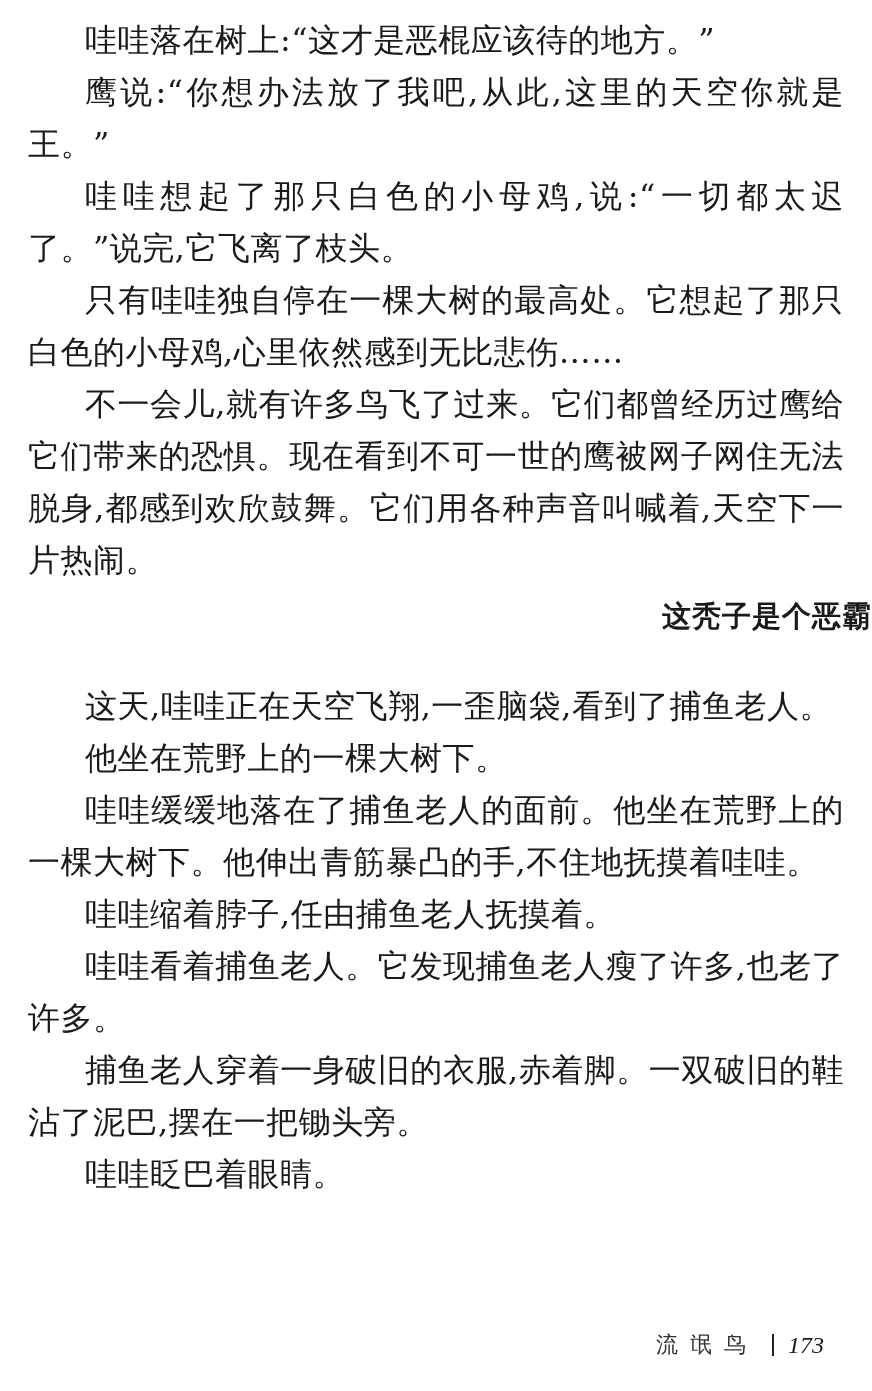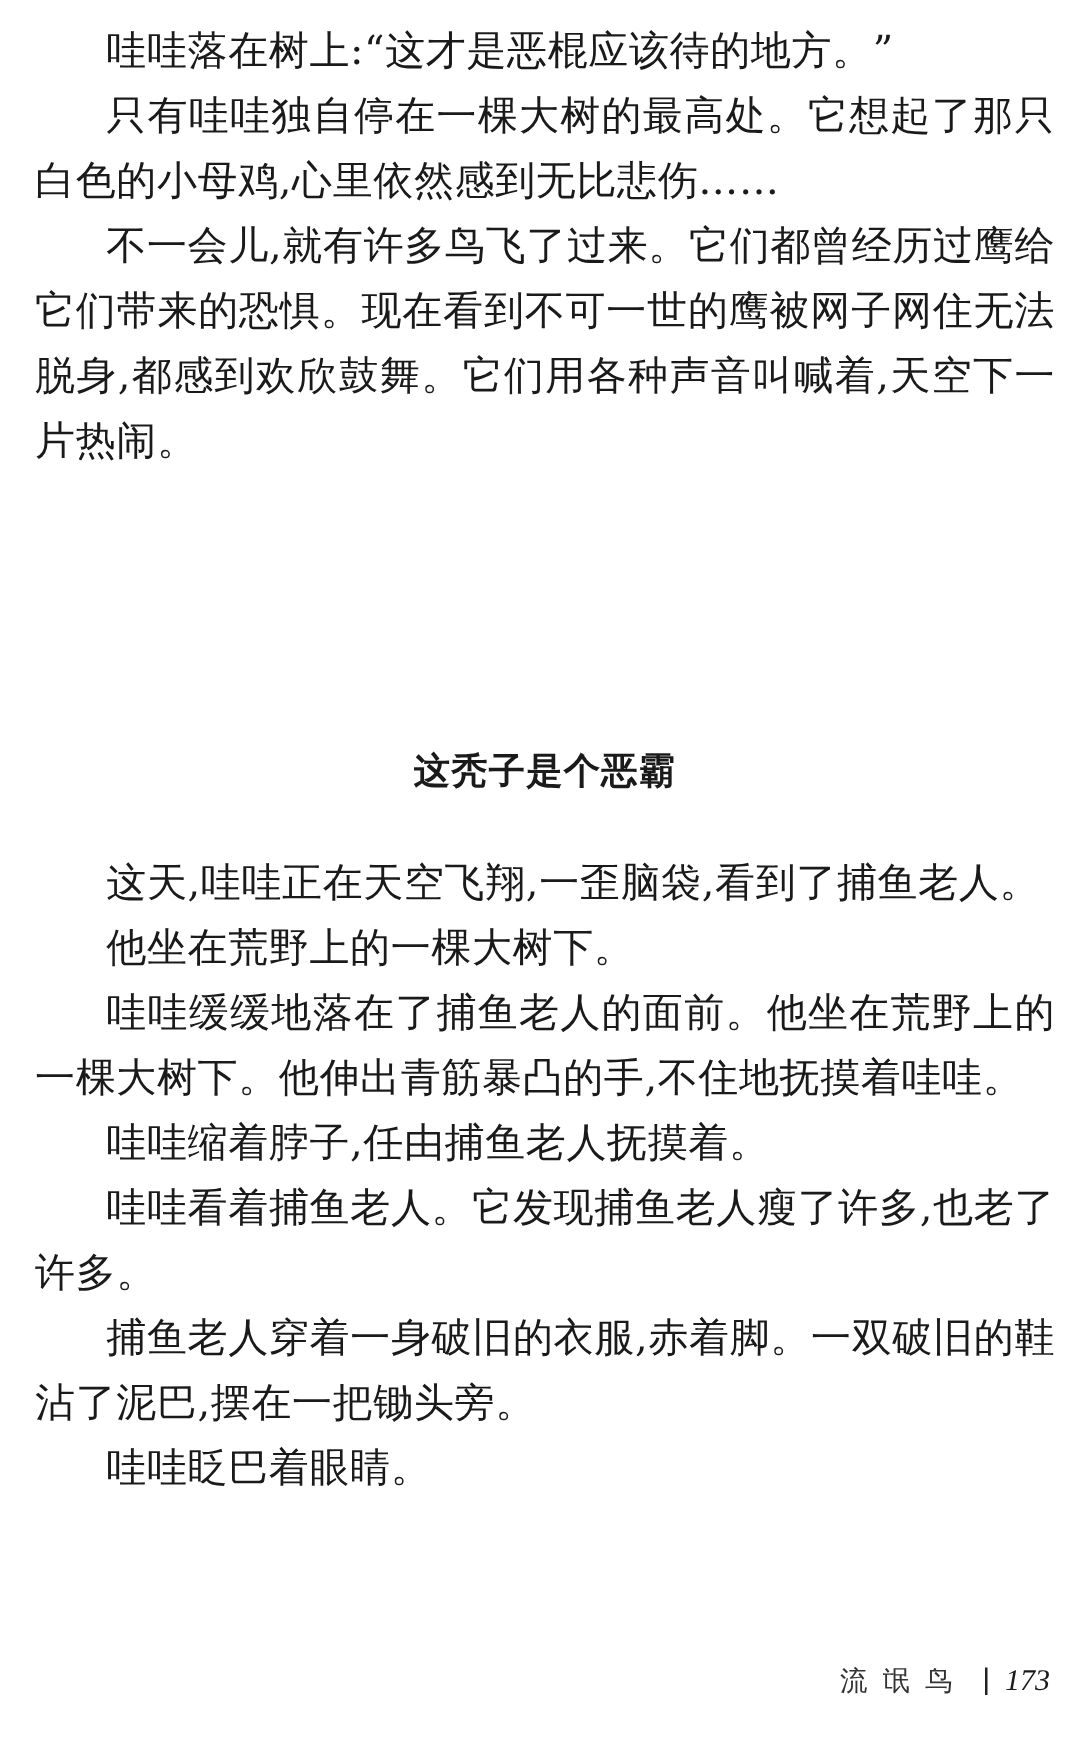--- a/index.html
+++ b/index.html
@@ -33,30 +33,30 @@
       line-height: 52px;
       letter-spacing: 0.5px;
       text-align: justify;
       text-indent: 57px;
     }
     .title {
       position: absolute;
       left: 0;
       width: 872px;
       top: 592px;
-      text-align: center;
+      text-align: right;
       font-family: "DejaVu Sans", "Liberation Sans", sans-serif;
       font-weight: bold;
       font-size: 29px;
       line-height: 48px;
       letter-spacing: 1px;
     }
     .footer {
       position: absolute;
-      right: 32px;
+      right: 48px;
       top: 1330px;
       display: flex;
       align-items: center;
       gap: 14px;
     }
     .footer-book {
       font-size: 22px;
       letter-spacing: 12px;
       color: #333;
       font-family: "DejaVu Sans", "Liberation Sans", sans-serif;
@@ -73,20 +73,22 @@
       color: #1a1a1a;
     }
   </style>
 </head>
 <body>
 
 <div class="page">
 
   <div class="block" style="top:14px;">
     <p class="para">哇哇落在树上:“这才是恶棍应该待的地方。”</p>
+    <p class="para">鹰说:“你想办法放了我吧,从此,这里的天空你就是王。”</p>
+    <p class="para">哇哇想起了那只白色的小母鸡,说:“一切都太迟了。”说完,它飞离了枝头。</p>
     <p class="para">只有哇哇独自停在一棵大树的最高处。它想起了那只白色的小母鸡,心里依然感到无比悲伤……</p>
     <p class="para">不一会儿,就有许多鸟飞了过来。它们都曾经历过鹰给它们带来的恐惧。现在看到不可一世的鹰被网子网住无法脱身,都感到欢欣鼓舞。它们用各种声音叫喊着,天空下一片热闹。</p>
   </div>
 
   <div class="title">这秃子是个恶霸</div>
 
   <div class="block" style="top:680px;">
     <p class="para">这天,哇哇正在天空飞翔,一歪脑袋,看到了捕鱼老人。</p>
     <p class="para">他坐在荒野上的一棵大树下。</p>
     <p class="para">哇哇缓缓地落在了捕鱼老人的面前。他坐在荒野上的一棵大树下。他伸出青筋暴凸的手,不住地抚摸着哇哇。</p>

